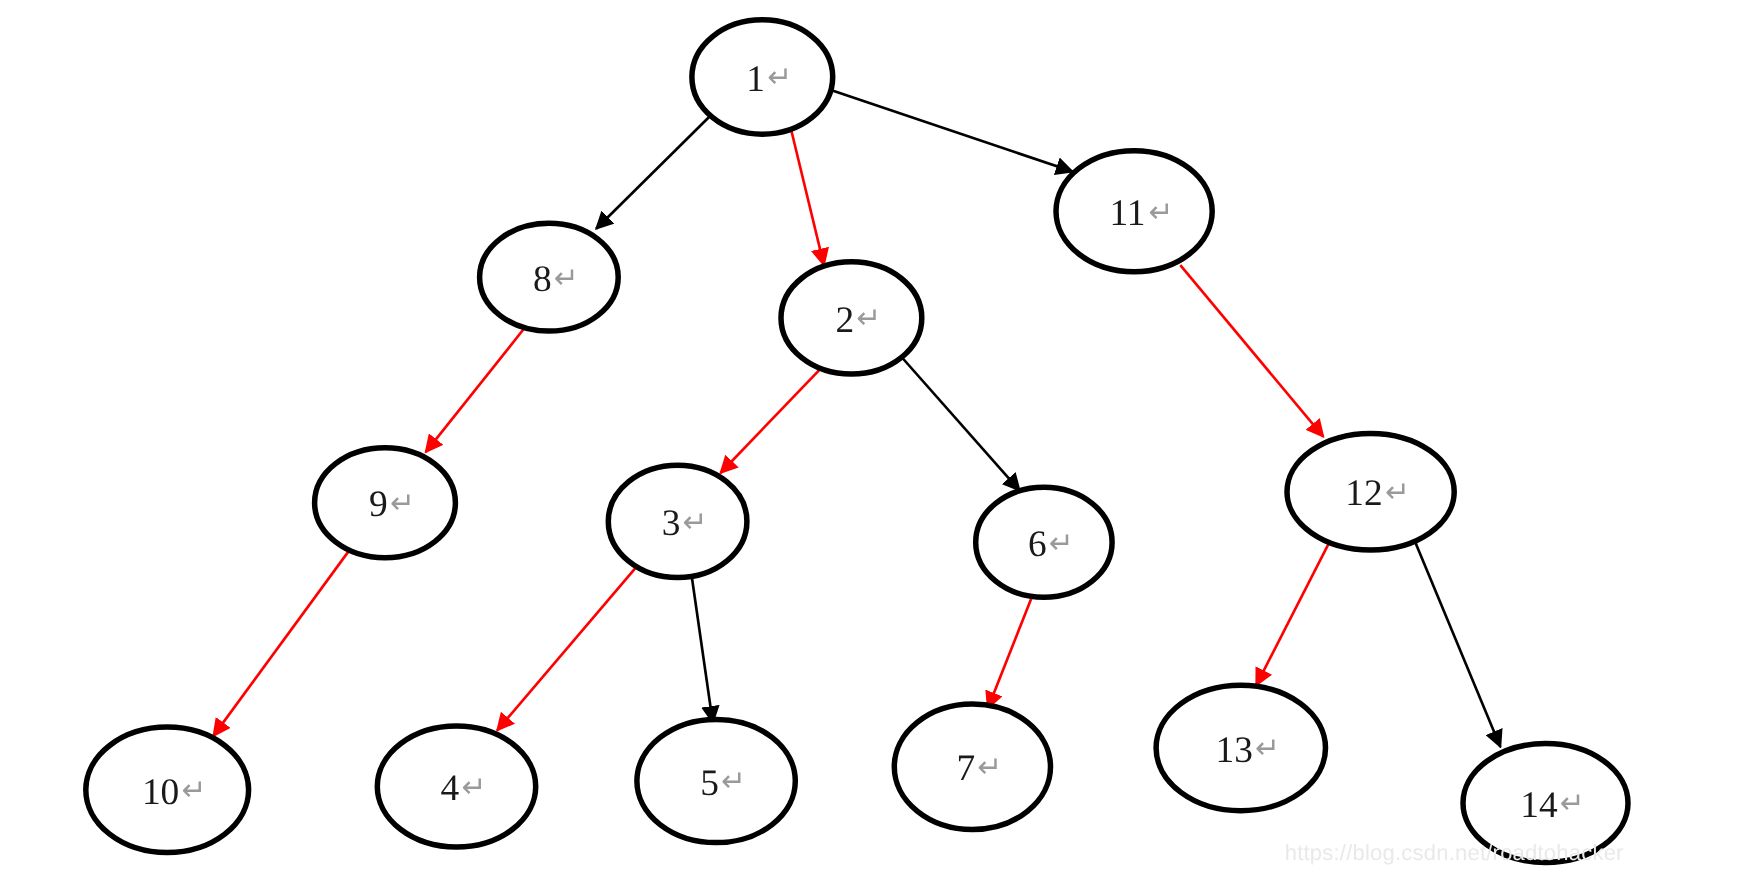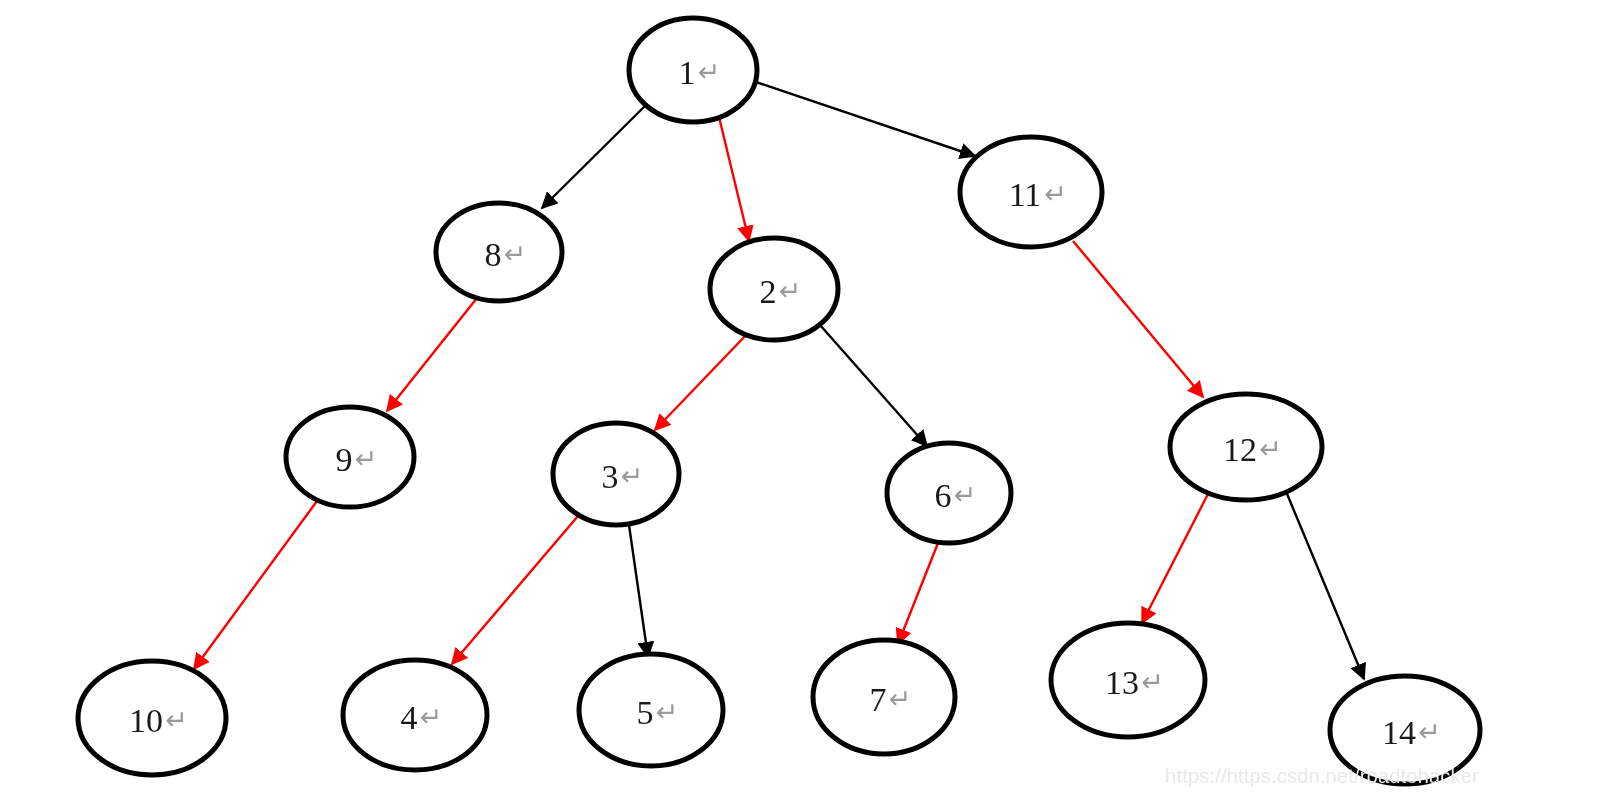--- a/index.html
+++ b/index.html
@@ -154,15 +154,15 @@
           <text x="1141" y="681" class="pilcrow">↵</text>
         </g>
         <g>
           <ellipse cx="1405" cy="730" rx="75" ry="54" class="node-ellipse"></ellipse>
           <text x="1399" y="732" class="node-label">14</text>
           <text x="1418" y="731" class="pilcrow">↵</text>
         </g>
       </g>
   </svg>
 
-  <div class="watermark" style="left: 1322px; top: 765px; color: rgb(233, 233, 233); transform: translateX(-50%);">https://https.csdn.net/roadtohacker</div>
+  <div class="watermark" style="left: 1322px; top: 765px; color: rgb(233, 233, 233); transform: translateX(-50%);">https://blog.csdn.net/roadtohacker</div>
 
 </div>
 
 </body></html>

